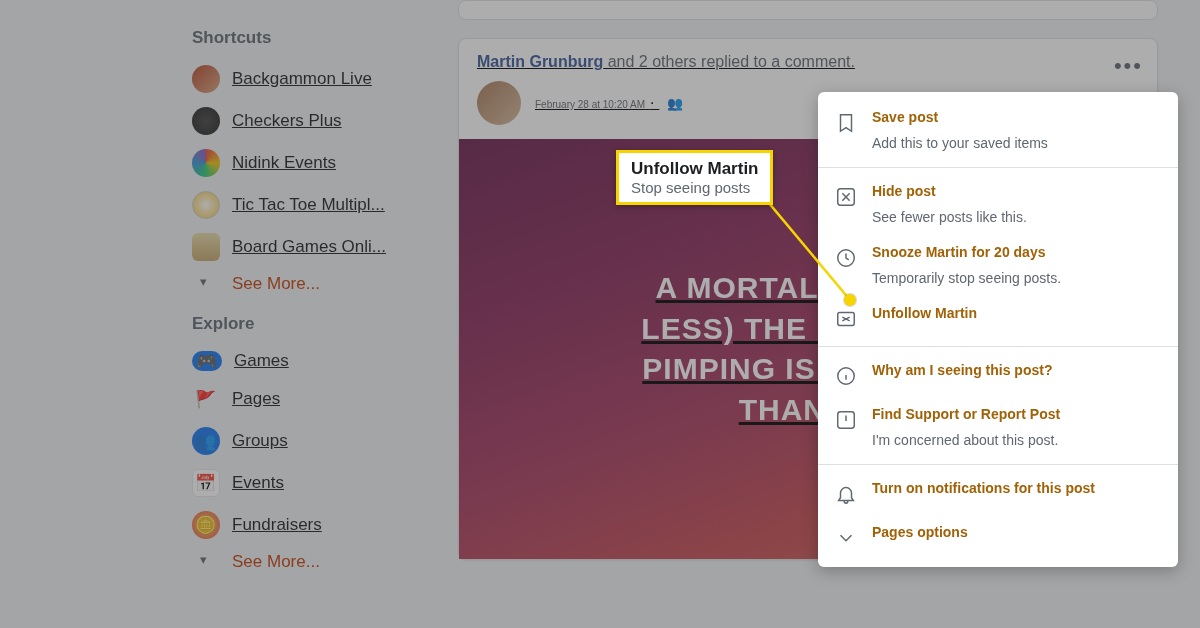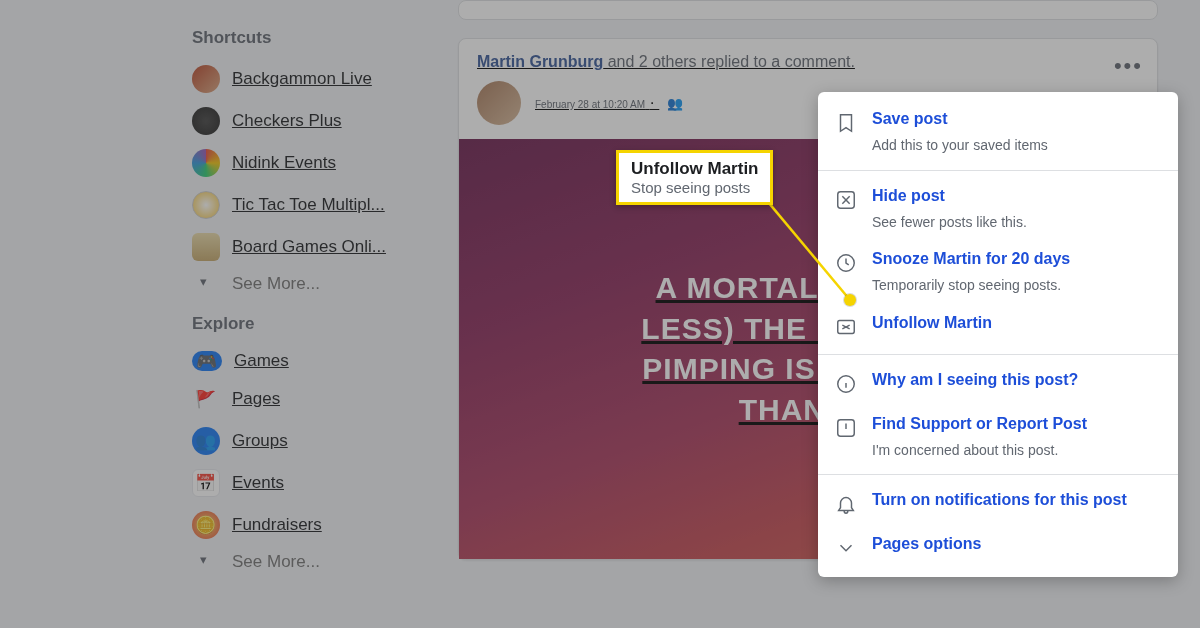--- a/index.html
+++ b/index.html
@@ -5,21 +5,21 @@
 * { margin: 0; padding: 0; box-sizing: border-box; font-family: Helvetica, Arial, sans-serif; }
 body { background: #f0f2f5; width: 1200px; height: 628px; overflow: hidden; position: relative; }
 
 .overlay { position: absolute; inset: 0; background: rgba(60,60,60,0.42); pointer-events: none; z-index: 5; }
 
 .sidebar { position: absolute; left: 176px; top: 0; width: 260px; padding-top: 28px; }
 .section-title { color: #616770; font-size: 17px; font-weight: 600; margin: 0 0 10px 16px; }
 .sb-item { display: flex; align-items: center; padding: 7px 16px; cursor: pointer; border-radius: 6px; }
 .sb-icon { width: 28px; height: 28px; border-radius: 6px; margin-right: 12px; display: flex; align-items: center; justify-content: center; font-size: 17px; }
 .sb-label { color: #1c1e21; font-size: 17px; white-space: nowrap; overflow: hidden; text-overflow: ellipsis; max-width: 180px; text-decoration: underline; }
-.see-more { color: #737373; font-size: 17px; padding: 6px 16px 6px 56px; cursor: pointer; position: relative; }
+.see-more { color: #c2410c; font-size: 17px; padding: 6px 16px 6px 56px; cursor: pointer; position: relative; }
 .see-more::before { content: "▾"; position: absolute; left: 24px; color: #616770; font-size: 13px; }
 .ic-round { border-radius: 50%; }
 .ic-red { background: linear-gradient(135deg,#b8472a,#d8a47f); }
 .ic-dark { background: radial-gradient(circle,#444,#222); }
 .ic-multi { background: conic-gradient(#e74c3c,#f1c40f,#2ecc71,#3498db,#9b59b6); }
 .ic-ttt { background: radial-gradient(circle,#fff,#f4c542); border:1px solid #ccc; }
 .ic-board { background: linear-gradient(#e8d9a8,#c4a76a); }
 .ic-games { background: #1877f2; color: #fff; border-radius: 12px; width: 30px; height: 20px; }
 .ic-pages { background: none; }
 .ic-groups { background: #1877f2; color:#fff; }
@@ -37,21 +37,21 @@
 .avatar { width: 44px; height: 44px; border-radius: 50%; background: linear-gradient(135deg,#a87b5c,#d6b89a); margin-right: 14px; }
 .timestamp { color: #616770; font-size: 10px; }
 .privacy { display: inline-block; margin-left: 8px; color: #616770; font-size: 13px; }
 .post-img { height: 420px; background: linear-gradient(160deg,#6b1f4f 0%,#8a2a5a 30%,#a83a5e 55%,#c44a52 75%,#d86a4e 100%); display: flex; align-items: center; justify-content: center; padding: 0 40px; }
 .post-text { color: #fff; font-weight: 700; font-size: 30px; line-height: 1.35; text-align: center; font-family: Arial, sans-serif; letter-spacing: 1px; }
 
 .menu { position: absolute; top: 92px; right: 22px; width: 360px; background: #fff; border-radius: 6px; box-shadow: 0 4px 16px rgba(0,0,0,0.25); z-index: 10; padding: 8px 0; }
 .menu-item { display: flex; align-items: flex-start; padding: 9px 16px; cursor: pointer; }
 .mi-icon { width: 24px; height: 24px; margin-right: 14px; margin-top: 2px; color: #606770; flex-shrink: 0; display:flex; align-items:center; justify-content:center; }
 .mi-text { flex: 1; }
-.mi-title { font-size: 16px; font-weight: 600; color: #1d4ed8; line-height: 1.25; }
+.mi-title { font-size: 14px; font-weight: 600; color: #a16207; line-height: 1.25; }
 .mi-sub { font-size: 14px; color: #616770; line-height: 1.25; margin-top: 8px; }
 .menu-sep { height: 1px; background: #dddfe2; margin: 6px 0; }
 
 .callout { position: absolute; top: 150px; left: 616px; background: #fff; border: 3px solid #f5d400; padding: 6px 12px; z-index: 20; box-shadow: 0 2px 6px rgba(0,0,0,0.3); }
 .callout-title { font-weight: 700; font-size: 17px; color: #1c1e21; }
 .callout-sub { font-size: 15px; color: #616770; }
 
 .arrowline { position: absolute; z-index: 15; pointer-events: none; }
 .arrowdot { width: 12px; height: 12px; background: #f5d400; border-radius: 50%; position: absolute; z-index: 18; box-shadow: 0 0 0 1px rgba(0,0,0,0.15); }
 

